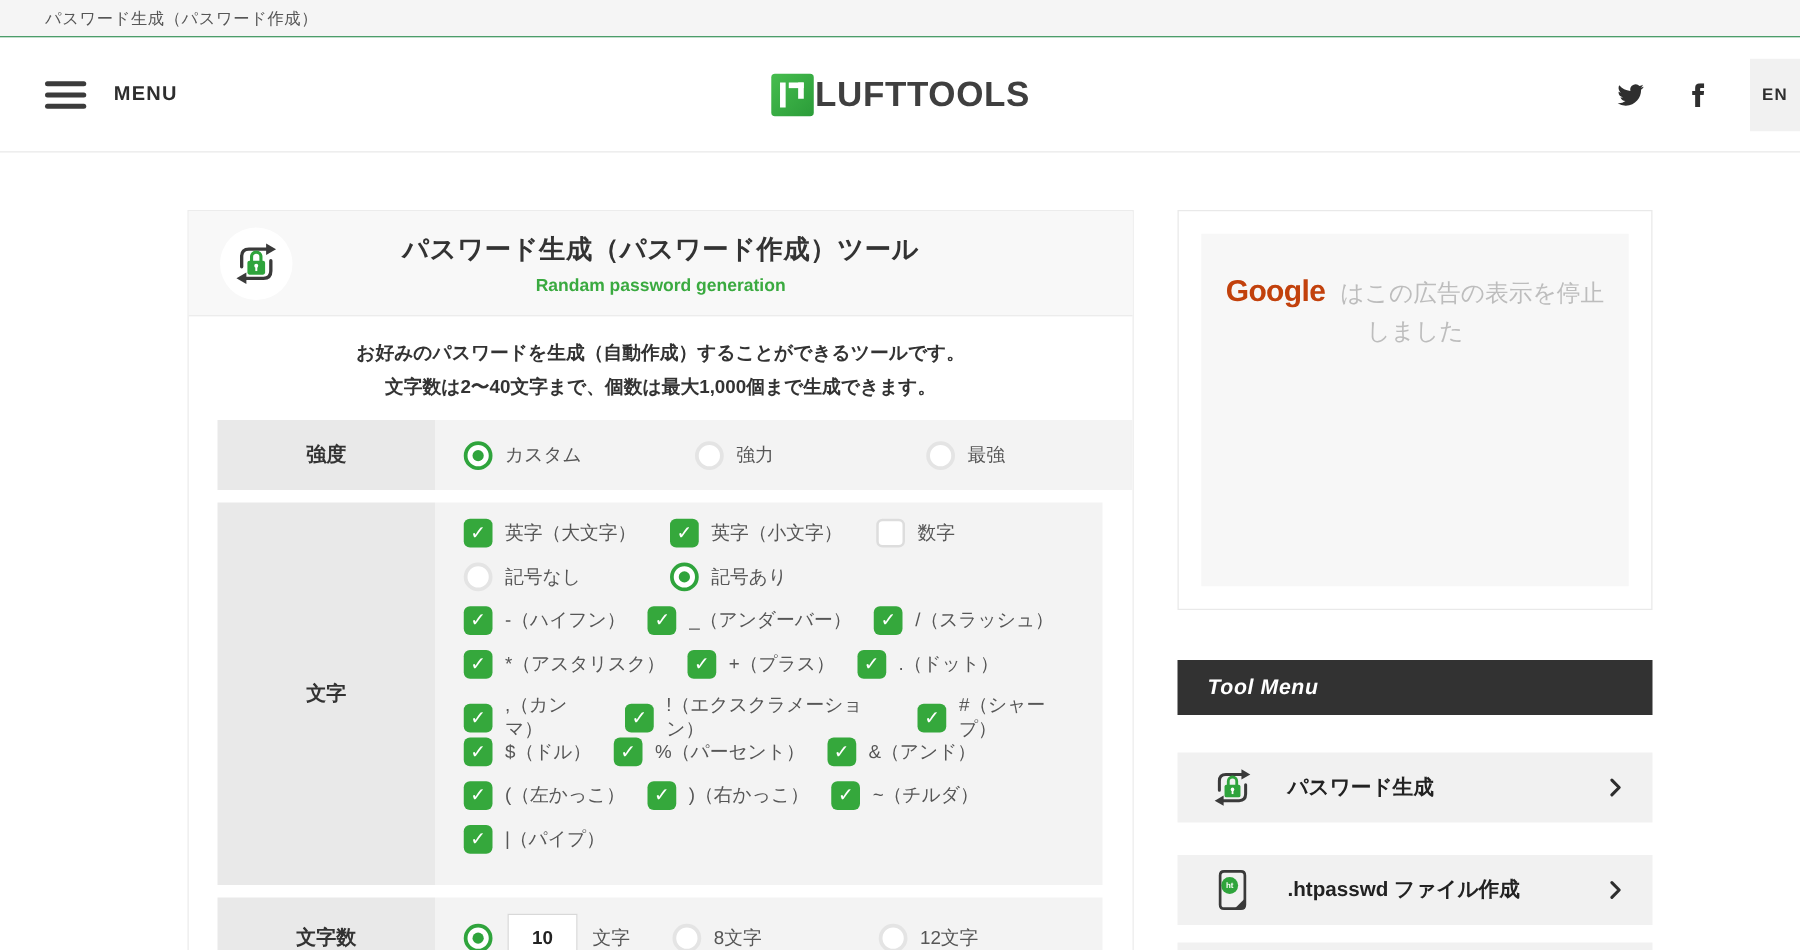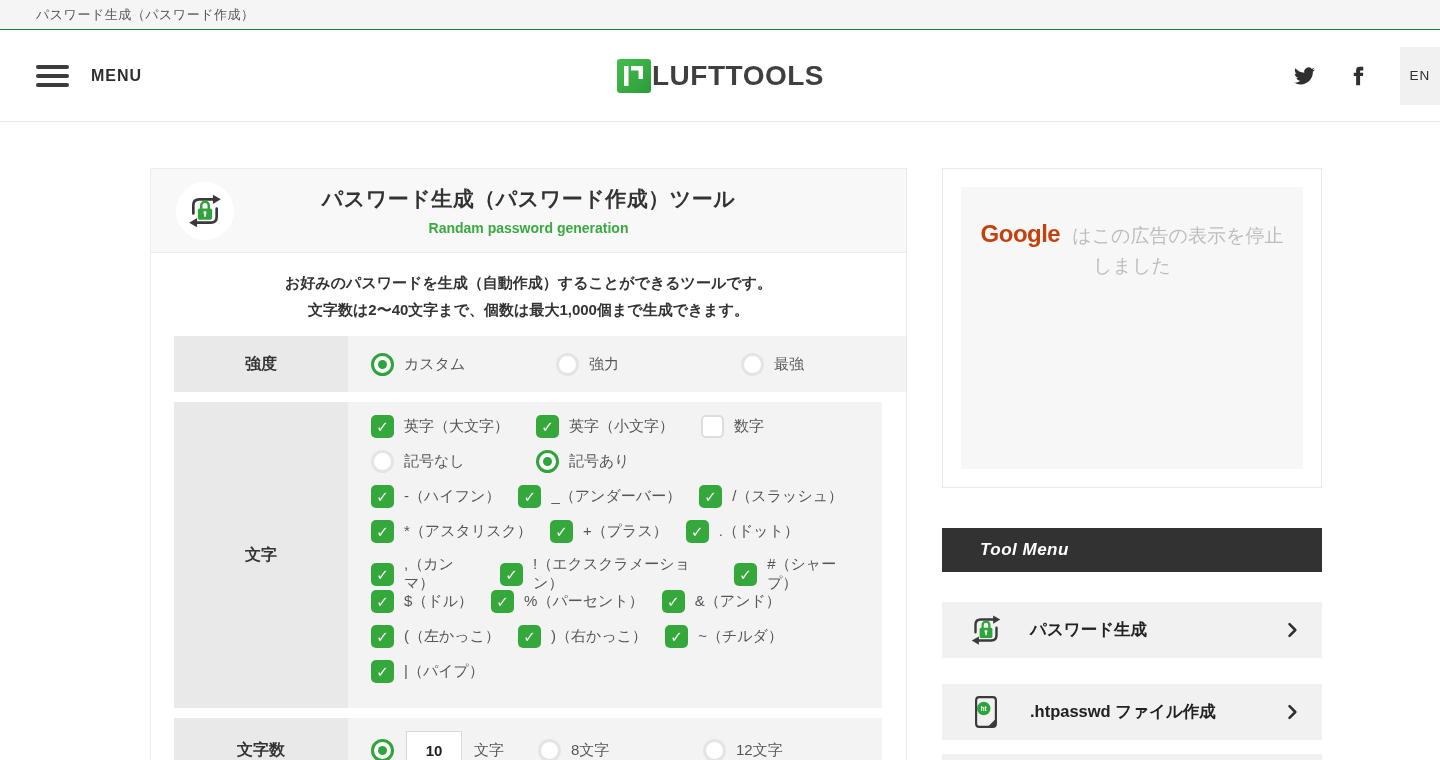--- a/index.html
+++ b/index.html
@@ -21,21 +21,21 @@
 
   .logo { position:absolute; left:50%; top:50%; transform:translate(-50%,-50%);
     display:flex; align-items:center; cursor:pointer; }
   .logo-text { font-size:28px; font-weight:800; letter-spacing:.5px; color:#3f3f3f; }
 
   .socials { position:absolute; right:72px; top:50%; transform:translateY(-50%);
     display:flex; align-items:center; gap:34px; }
   .soc-btn { cursor:pointer; display:flex; }
   .lang-btn { position:absolute; right:0; top:50%; transform:translateY(-50%);
     width:40px; height:58px; background:#f1f1f1; display:flex; align-items:center;
-    justify-content:center; font-size:13.5px; font-weight:400; letter-spacing:1px;
+    justify-content:center; font-size:13.5px; font-weight:700; letter-spacing:1px;
     color:#2e2e2e; cursor:pointer; }
 
   
   .main { display:flex; padding:46px 0 0 150px; }
   .card { width:757px; border:1px solid #ececec; background:#fff; }
 
   .card-head { position:relative; height:84px; background:#f8f8f8;
     border-bottom:1px solid #ececec; display:flex; flex-direction:column;
     align-items:center; justify-content:center; }
   .tool-badge { position:absolute; left:25px; top:13px; width:58px; height:58px;
@@ -83,21 +83,21 @@
 
   
   .sidebar { width:380px; margin-left:35px; }
   .ad-card { border:1px solid #e9e9e9; background:#fff; padding:18px; height:320px; }
   .ad-inner { background:#f7f7f7; height:100%; display:flex; justify-content:center;
     padding:30px 18px 0; text-align:center; }
   .ad-msg { font-size:19px; color:#bdbdbd; line-height:1.45; }
   .ad-brand { font-size:24px; font-weight:700; color:#c2410c; letter-spacing:-.5px; margin-right:12px; }
 
   .tm-head { margin-top:40px; height:44px; background:#323232; display:flex;
-    align-items:center; padding-left:38px; }
+    align-items:center; padding-left:24px; }
   .tm-head span { color:#fff; font-size:17px; font-weight:800; font-style:italic; letter-spacing:.5px; }
 
   .tm-item { height:56px; background:#f1f1f1; display:flex; align-items:center;
     padding:0 20px 0 26px; cursor:pointer;text-align:center; }
   .tm-item.first { margin-top:30px; }
   .tm-item.second { margin-top:26px; }
   .tm-item.third { margin-top:14px; height:30px; }
   .tm-label { margin-left:26px; font-size:16.5px; font-weight:800; color:#222; }
   .tm-chev { margin-left:auto; display:flex; }
 </style>

